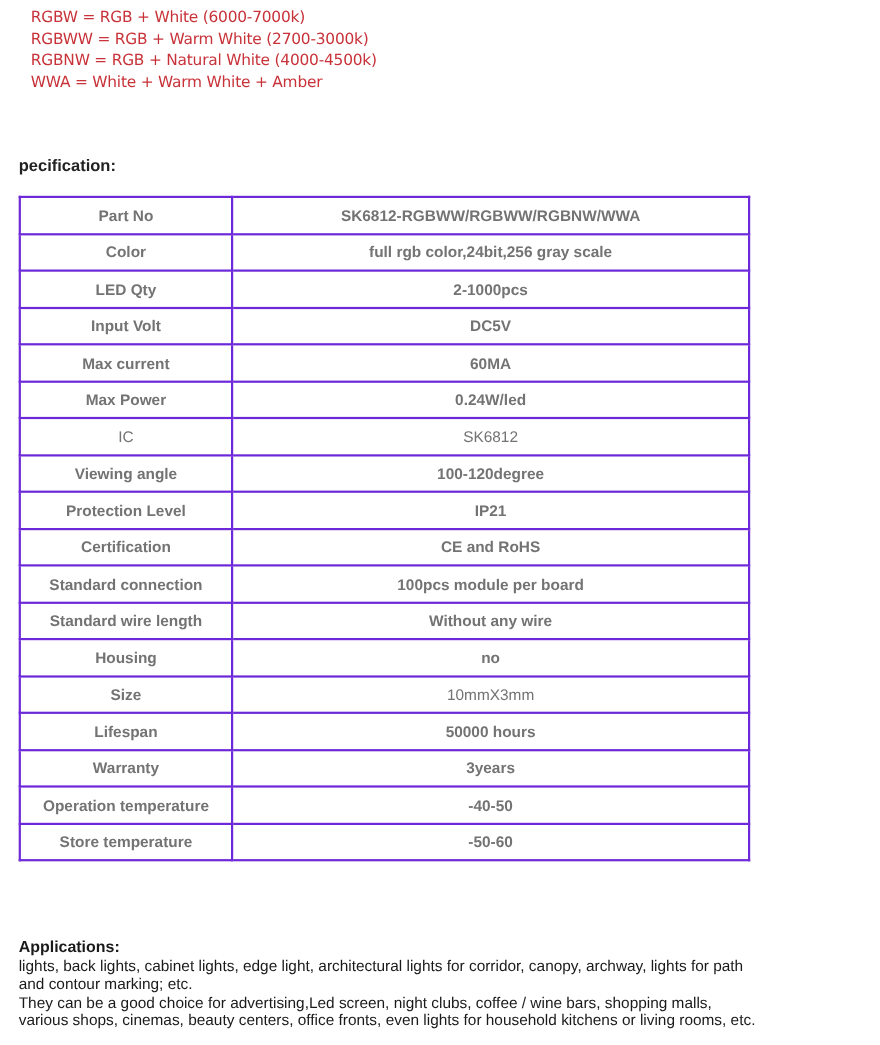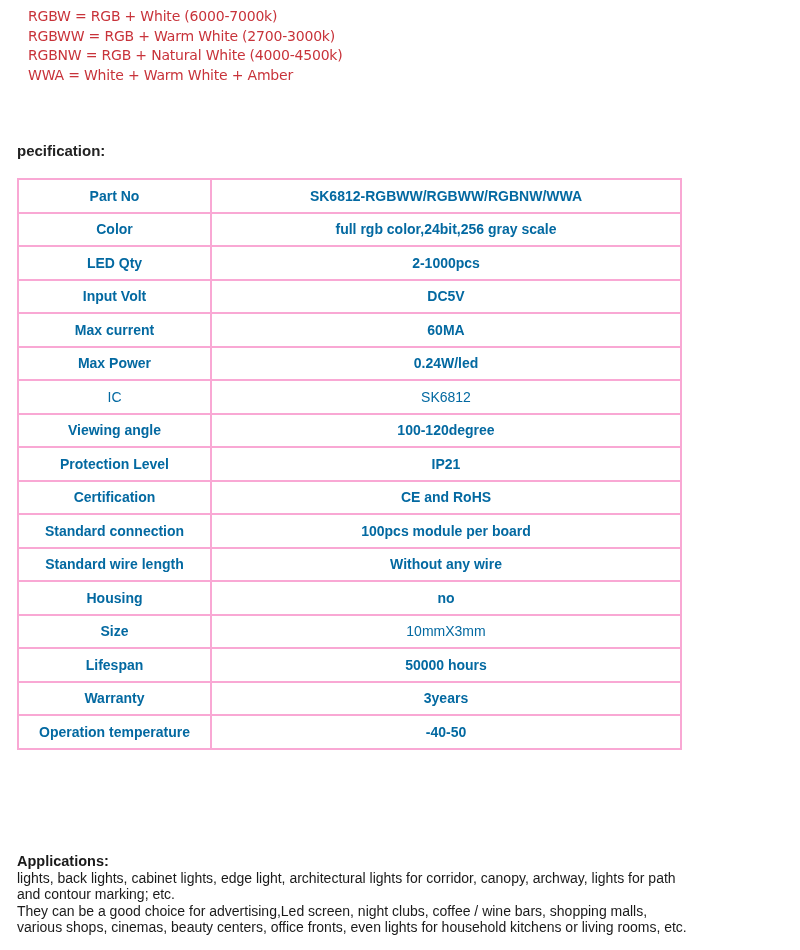--- a/index.html
+++ b/index.html
@@ -38,29 +38,29 @@
   table.spec {
     position: absolute;
     left: 17px;
     top: 178px;
     width: 665px;
     border-collapse: collapse;
     border: 2px solid #4a4a4a;
     table-layout: fixed;
   }
   table.spec td {
-    border: 2px solid #f9a8d4;
+    border: 2px solid #6d28d9;
     height: 31.5px;
     padding: 0;
     text-align: center;
     vertical-align: middle;
     font-family: "Liberation Sans", sans-serif;
     font-size: 14px;
     font-weight: bold;
-    color: #0369a1;
+    color: #737373;
   }
   table.spec td.k { width: 191px; }
   table.spec td.normal { font-weight: normal; border-radius: 15px; }
   .applications {
     position: absolute;
     left: 17px;
     top: 853px;
     width: 780px;
     font-family: "Liberation Sans", sans-serif;
     font-size: 14px;
@@ -147,20 +147,24 @@
       <td>50000 hours</td>
     </tr>
     <tr>
       <td class="k">Warranty</td>
       <td>3years</td>
     </tr>
     <tr>
       <td class="k">Operation temperature</td>
       <td>-40-50</td>
     </tr>
+    <tr>
+      <td class="k">Store temperature</td>
+      <td>-50-60</td>
+    </tr>
   </tbody>
 </table>
 
 <div class="applications">
   <div class="title">Applications:</div>
   <div>lights, back lights, cabinet lights, edge light, architectural lights for corridor, canopy, archway, lights for path</div>
   <div>and contour marking; etc.</div>
   <div>They can be a good choice for advertising,Led screen, night clubs, coffee / wine bars, shopping malls,</div>
   <div>various shops, cinemas, beauty centers, office fronts, even lights for household kitchens or living rooms, etc.</div>
 </div>

